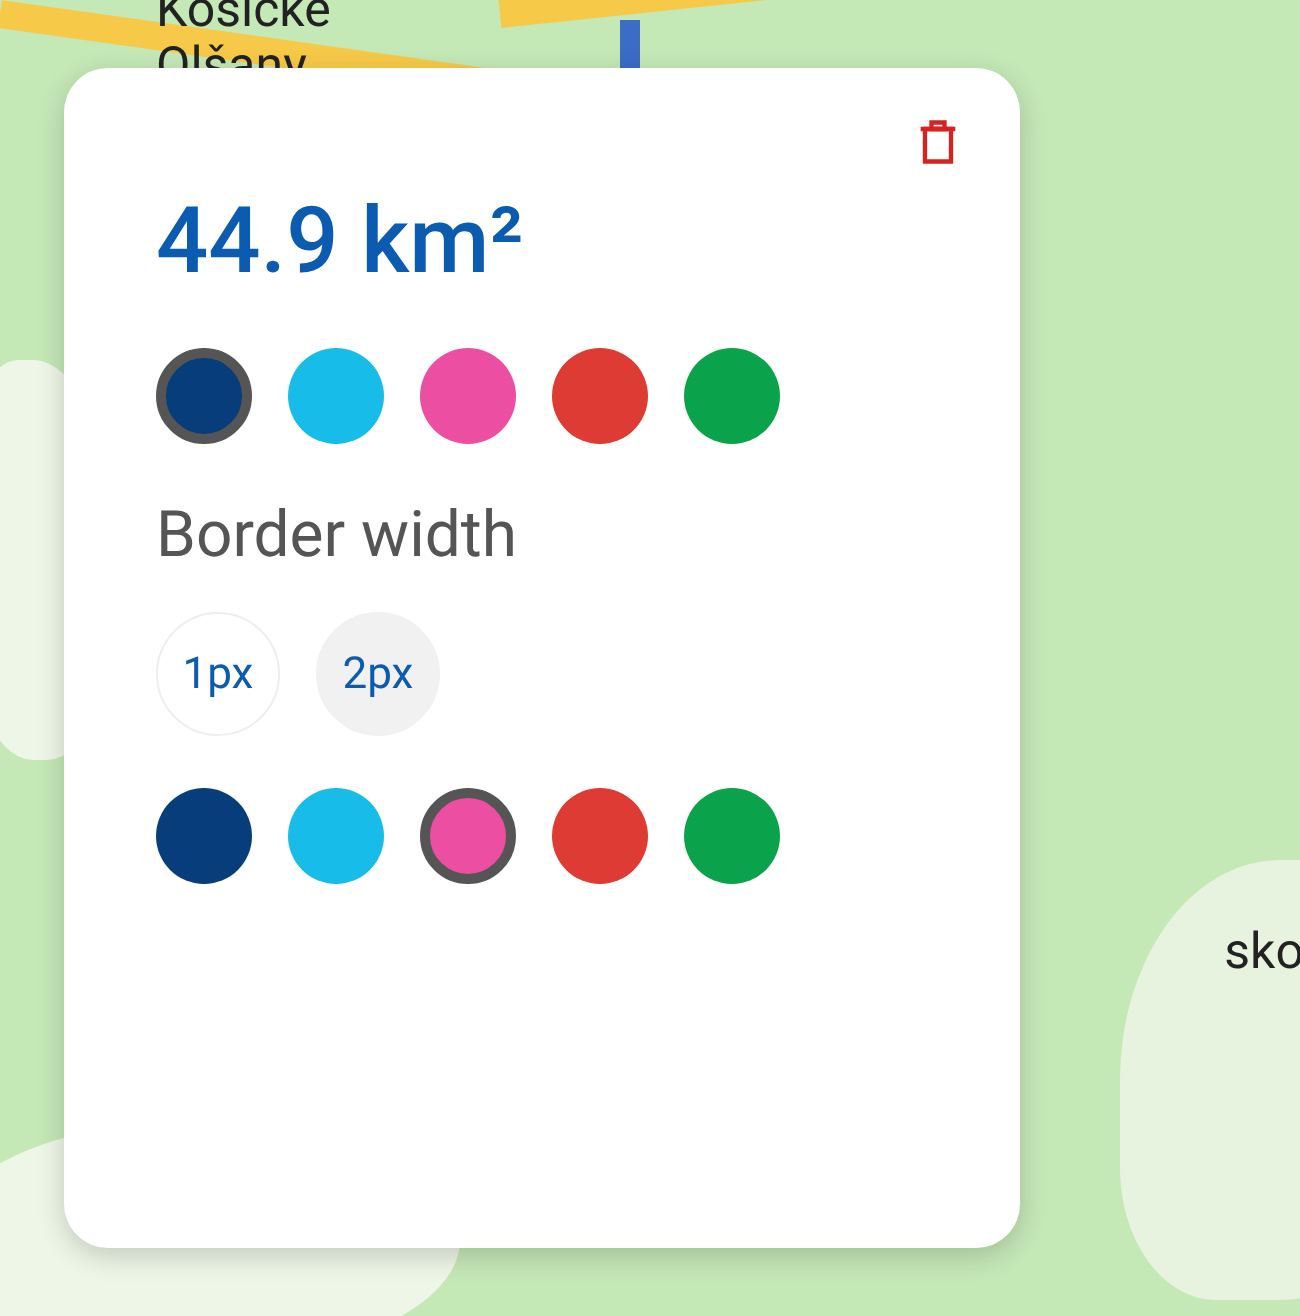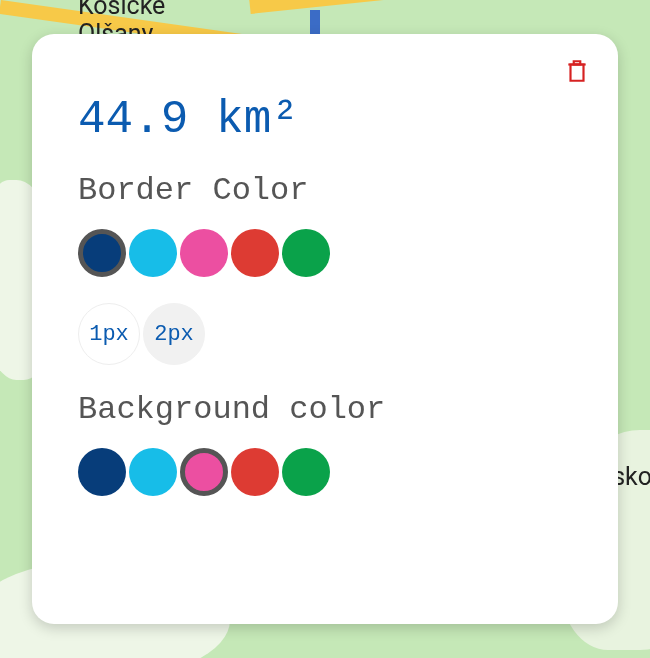--- a/index.html
+++ b/index.html
@@ -45,28 +45,27 @@
     position: absolute;
     right: -2px; top: 462px;
     font-size: 25px;
     color: #222;
     z-index: 2;
   }
 
   .card {
     position: absolute;
     top: 34px; left: 32px;
-    width: 586px;
+    width: 478px;
     height: 590px;
     background: #fff;
     border-radius: 22px;
     box-shadow: 0 4px 14px rgba(0,0,0,0.18);
     z-index: 5;
     padding: 28px 46px 32px 46px;
-    font-family: Liberation Mono, monospace;
   }
   .delete-btn {
     position: absolute;
     top: 24px; right: 26px;
     width: 28px; height: 28px;
     cursor: pointer;
   }
   .measurement {
     font-size: 46px;
     font-weight: 500;
@@ -75,21 +74,21 @@
     margin-bottom: 26px;
   }
   .section-title {
     font-size: 32px;
     color: #555;
     margin-top: 8px;
     margin-bottom: 20px;
   }
   .row {
     display: flex;
-    gap: 3px;
+    gap: 18px;
     margin-bottom: 26px;
   }
   .swatch {
     width: 48px; height: 48px;
     border-radius: 50%;
     cursor: pointer;
     box-sizing: border-box;
   }
   .swatch.selected { border: 5px solid #555; }
   .width-opt {
@@ -128,39 +127,38 @@
   <div class="delete-btn" title="Delete">
     <svg viewBox="0 0 24 24" width="26" height="26">
       <path fill="none" stroke="#d62222" stroke-width="2" d="M4 6h16"></path>
       <path fill="none" stroke="#d62222" stroke-width="2" d="M9 3h6v3H9z"></path>
       <path fill="none" stroke="#d62222" stroke-width="2" d="M6 6h12v15H6z"></path>
     </svg>
   </div>
 
   <div class="measurement">44.9 km²</div>
 
-  <div class="section-title">Border Color</div>
   <div class="row">
       <div class="swatch selected" style="background: rgb(7, 61, 122);"></div>
       <div class="swatch" style="background: rgb(23, 189, 232);"></div>
       <div class="swatch" style="background: rgb(236, 79, 161);"></div>
       <div class="swatch" style="background: rgb(221, 59, 51);"></div>
       <div class="swatch" style="background: rgb(10, 162, 74);"></div>
     </div>
 
+  <div class="section-title">Border width</div>
   <div class="row">
       <div class="width-opt">
         <span>1px</span>
       </div>
       <div class="width-opt selected">
         <span>2px</span>
       </div>
     </div>
 
-  <div class="section-title">Background color</div>
   <div class="row">
       <div class="swatch" style="background: rgb(7, 61, 122);"></div>
       <div class="swatch" style="background: rgb(23, 189, 232);"></div>
       <div class="swatch selected" style="background: rgb(236, 79, 161);"></div>
       <div class="swatch" style="background: rgb(221, 59, 51);"></div>
       <div class="swatch" style="background: rgb(10, 162, 74);"></div>
     </div>
 
 </div>
 

